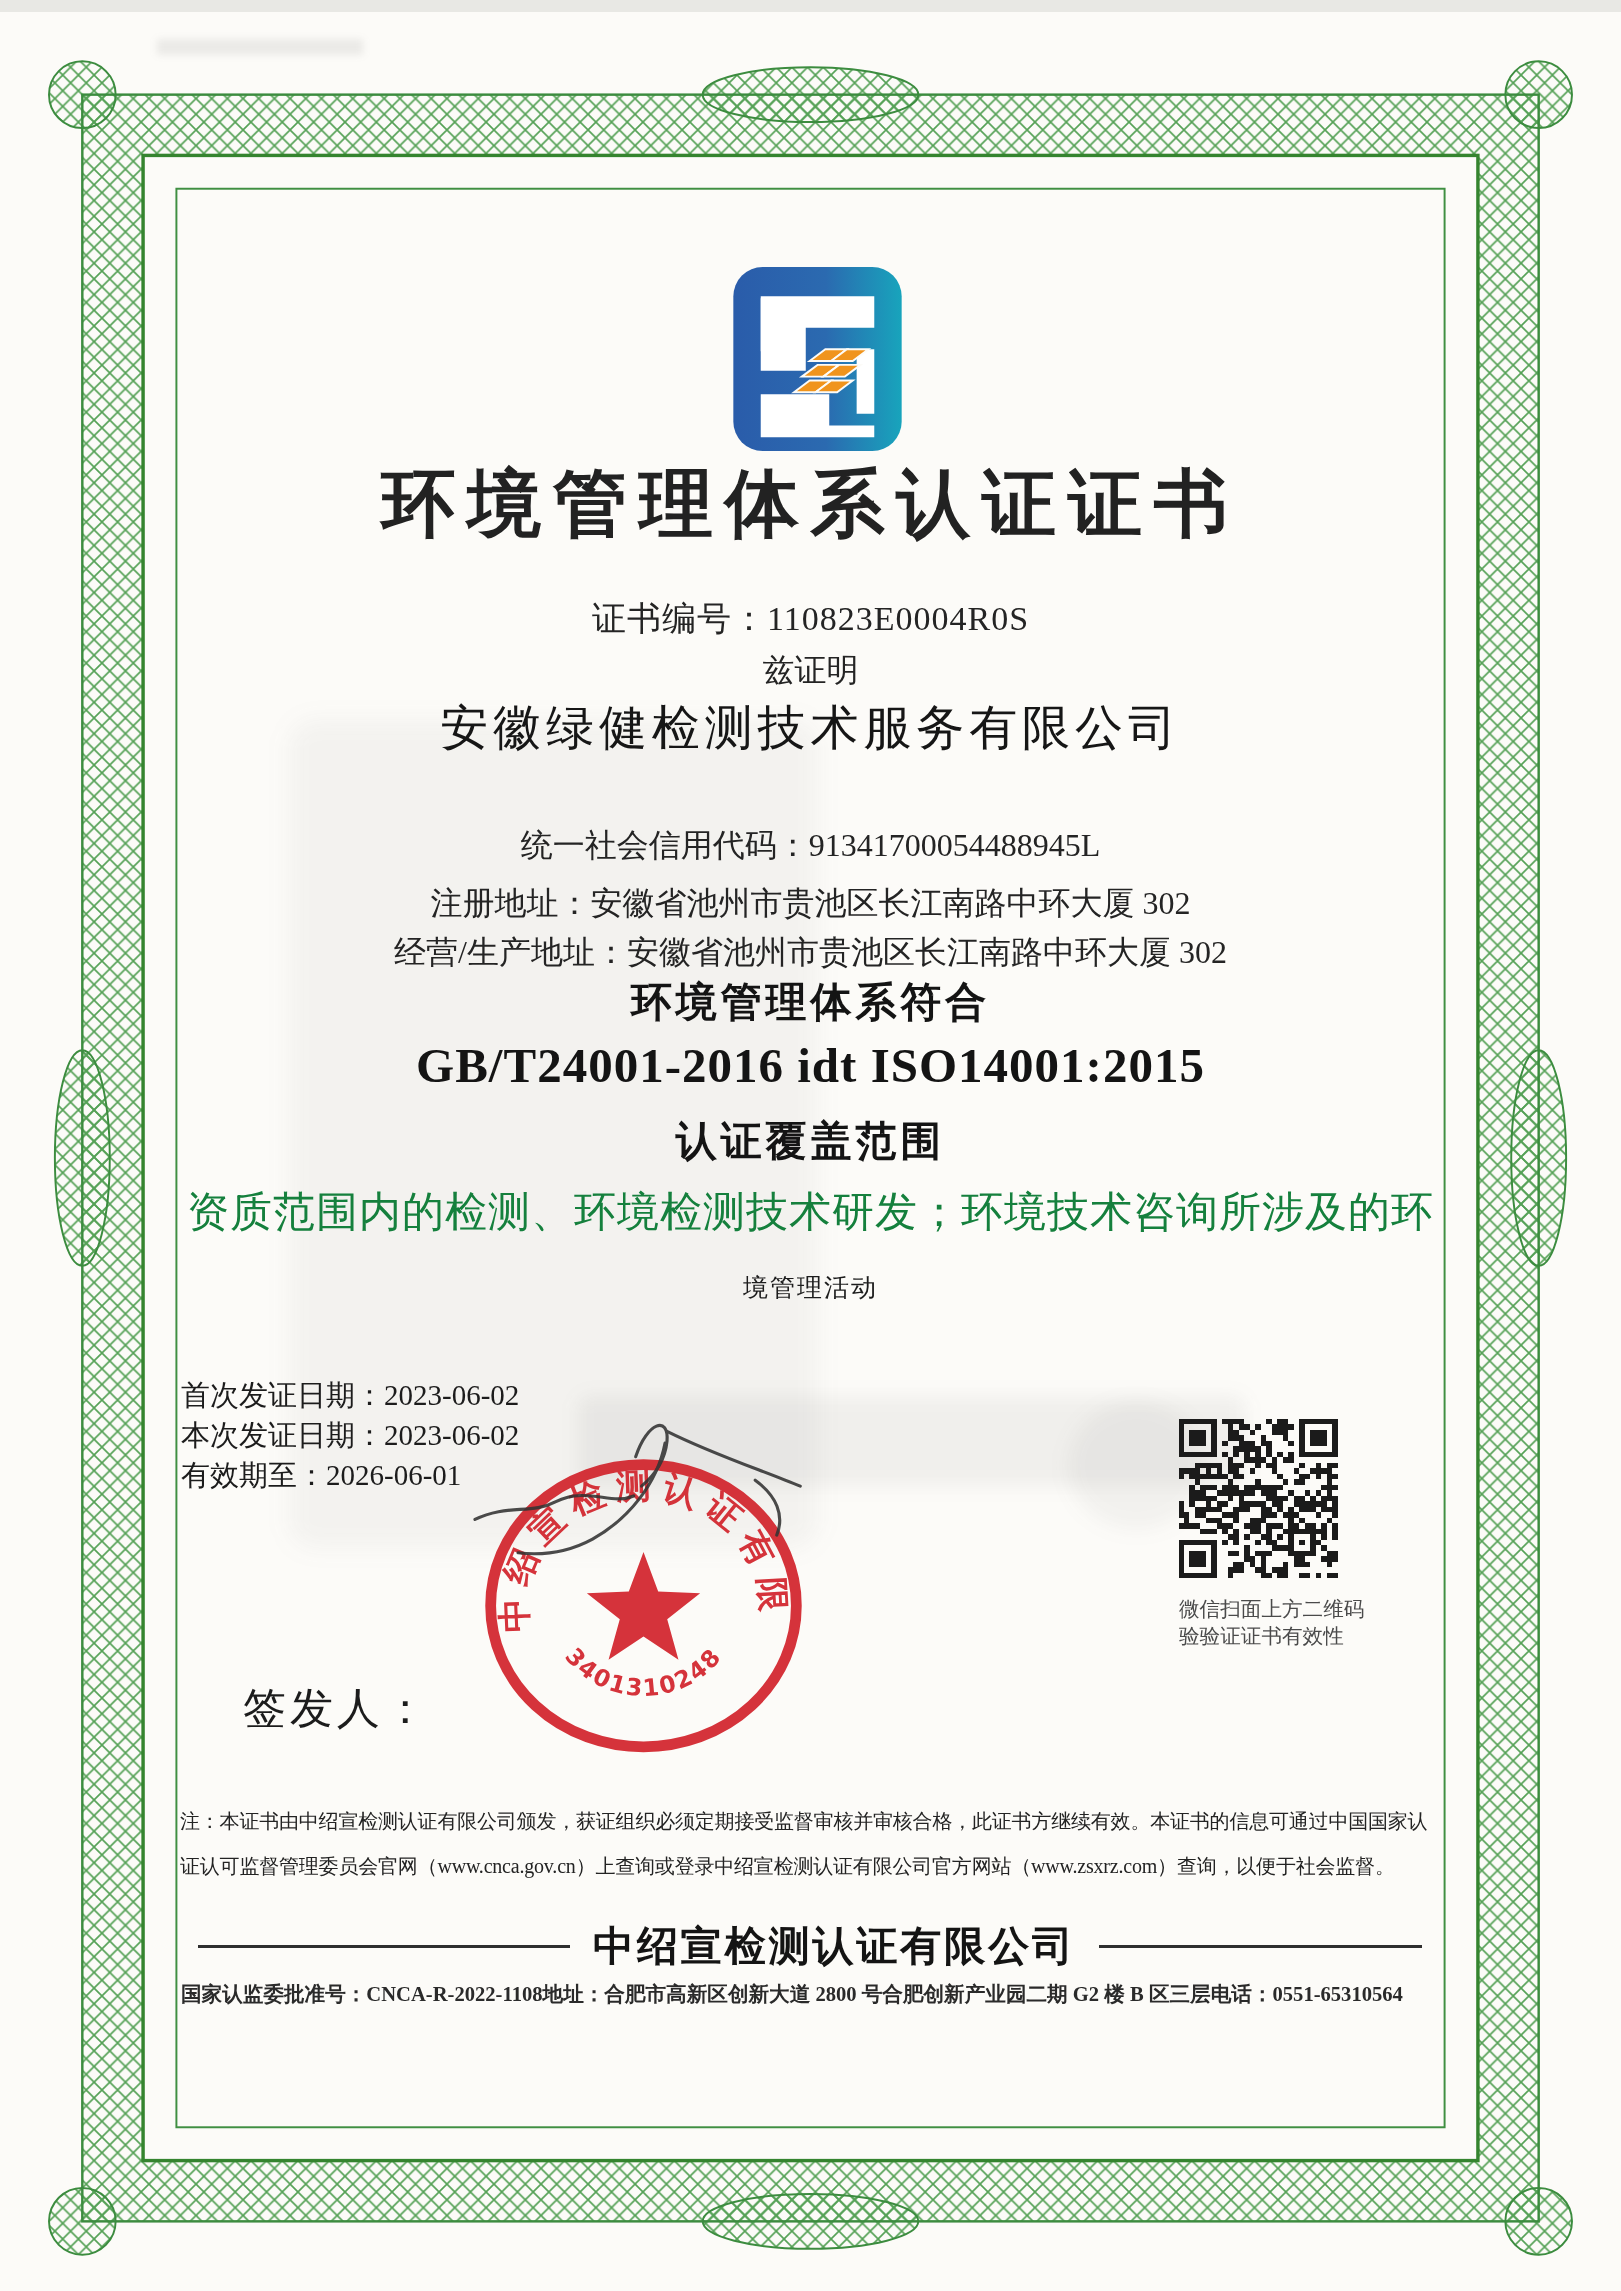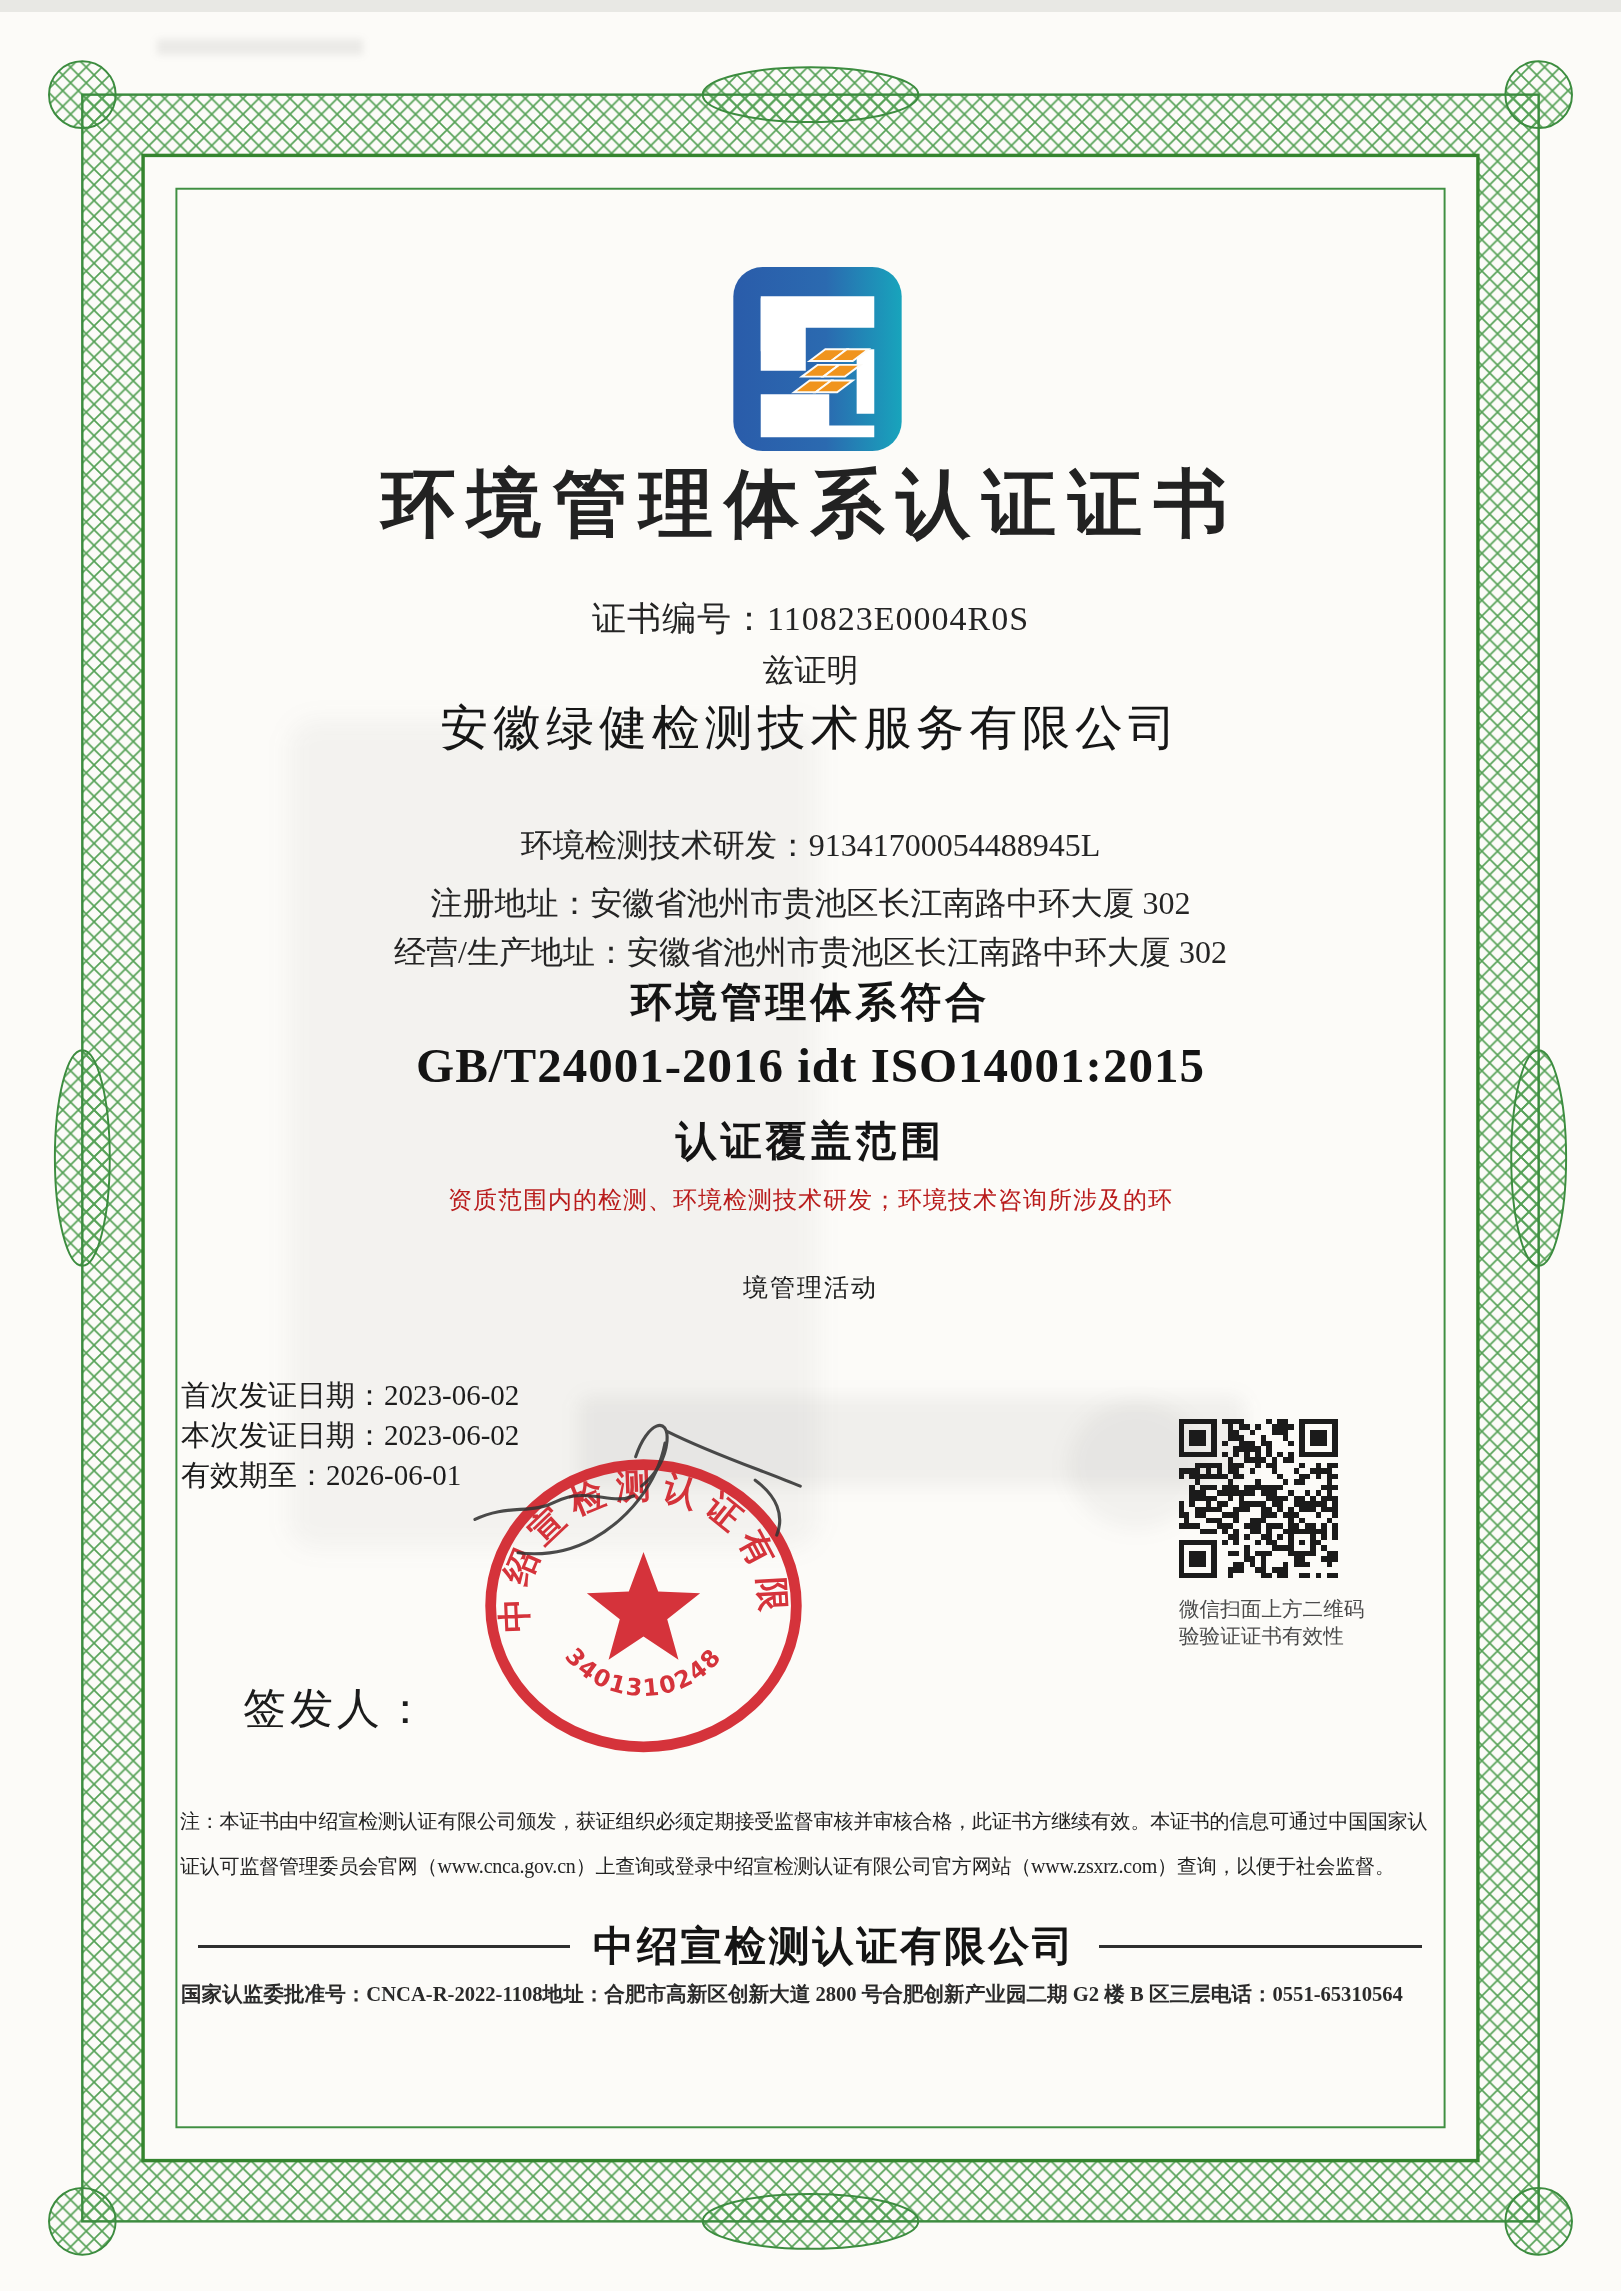--- a/index.html
+++ b/index.html
@@ -25,21 +25,21 @@
   .title{top:443px;font-size:74px;font-weight:700;letter-spacing:11.8px;color:#222;}
   .certno{top:584px;font-size:34px;letter-spacing:1px;color:#242424;}
   .attest{top:637px;font-size:32px;color:#242424;}
   .company{top:684px;font-size:48px;letter-spacing:4.9px;color:#161616;}
   .credit{top:812px;font-size:32px;color:#242424;}
   .regaddr{top:870px;font-size:32px;color:#242424;}
   .opaddr{top:919px;font-size:32px;color:#242424;}
   .conform{top:963px;font-size:41px;font-weight:700;letter-spacing:3.9px;color:#141414;}
   .standard{top:1025px;font-size:49px;font-weight:700;letter-spacing:1px;color:#141414;}
   .scopehead{top:1102px;font-size:41px;font-weight:700;letter-spacing:3.9px;color:#141414;}
-  .scope1{top:1172px;font-size:24px;letter-spacing:1px;color:#b91c1c;}
+  .scope1{top:1172px;font-size:42px;letter-spacing:1px;color:#15803d;}
   .scope2{top:1259px;font-size:25px;letter-spacing:2px;color:#1c1c1c;}
   .dates{top:1364px;left:181px;width:1162px;display:flex;justify-content:space-between;font-size:29px;color:#1c1c1c;white-space:nowrap;flex-direction:column;}
   .qrwrap{left:1176px;top:1407px;width:164px;height:159px;}
   .qrcap{left:1179px;top:1584px;font-size:20.6px;line-height:26.5px;color:#4a4a4a;text-align:left;}
   .issuerlabel{left:243px;top:1668px;font-size:43px;letter-spacing:3.9px;color:#1c1c1c;}
   .stamp{left:461px;top:1433px;width:365px;height:339px;overflow:visible;}
   .note{left:180px;width:1266px;font-size:20px;letter-spacing:-0.2px;color:#232323;white-space:nowrap;text-align:left;}
   .note1{top:1796px;}
   .note2{top:1841px;}
   .issuerrow{top:1907px;left:176px;width:1268px;display:flex;align-items:center;justify-content:center;gap:23.5px;}
@@ -114,21 +114,21 @@
 
   <div class="abs ctr certno">
     <span>证书编号：</span><span>110823E0004R0S</span>
   </div>
 
   <div class="abs ctr attest">兹证明</div>
 
   <div class="abs ctr company">安徽绿健检测技术服务有限公司</div>
 
   <div class="abs ctr credit">
-    <span>环境检测技术研发：</span><span>91341700054488945L</span>
+    <span>统一社会信用代码：</span><span>91341700054488945L</span>
   </div>
 
   <div class="abs ctr regaddr">
     <span>注册地址：</span><span>安徽省池州市贵池区长江南路中环大厦 302</span>
   </div>
 
   <div class="abs ctr opaddr">
     <span>经营/生产地址：</span><span>安徽省池州市贵池区长江南路中环大厦 302</span>
   </div>
 

